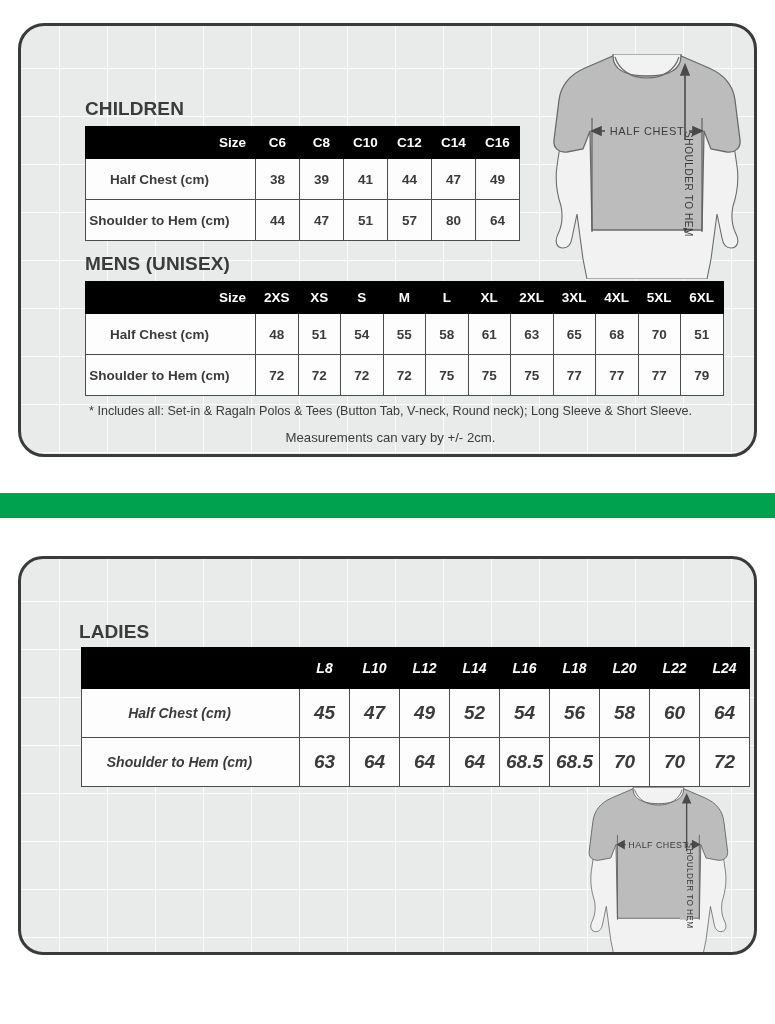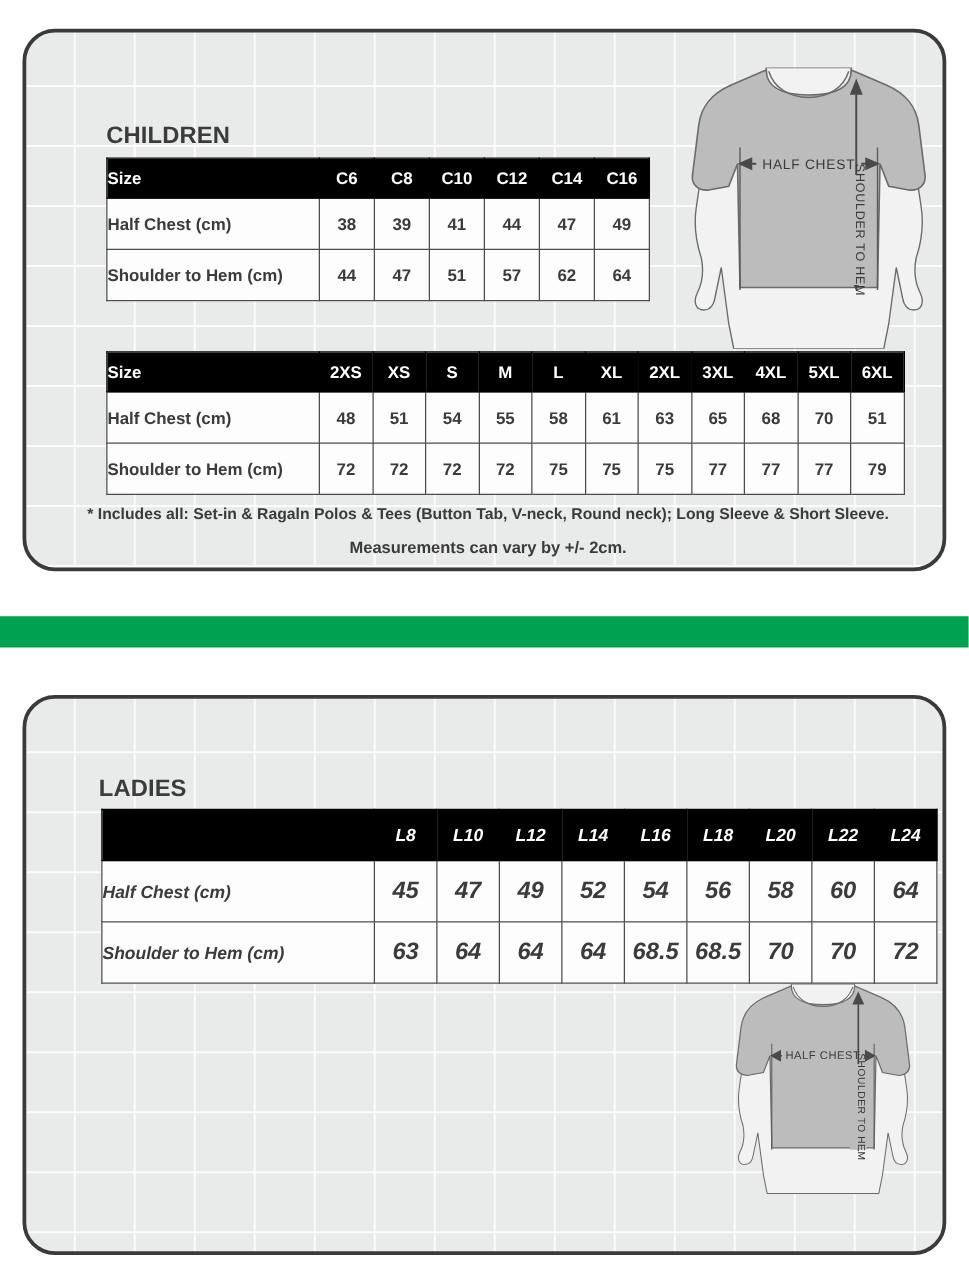--- a/index.html
+++ b/index.html
@@ -26,21 +26,21 @@
     border-radius: 26px;
     background-color: #e9eaea;
     background-image:
       linear-gradient(to right, rgba(255,255,255,0.85) 1.5px, transparent 1.5px),
       linear-gradient(to bottom, rgba(255,255,255,0.85) 1.5px, transparent 1.5px);
     background-size: 48px 48px;
     background-position: -10px -6px;
     overflow: hidden;
   }
   #panel-top    { top: 23px;  height: 434px; }
-  #panel-bottom { top: 556px; height: 448px; }
+  #panel-bottom { top: 556px; height: 399px; border-radius: 25px; }
 
   
   #green-band {
     position: absolute;
     left: 0;
     top: 493px;
     width: 775px;
     height: 25px;
     background: #00a14f;
   }
@@ -76,25 +76,25 @@
     white-space: nowrap;
   }
   table.sizetable thead th {
     background: #000000;
     color: #ffffff;
     border-color: #000000;
     height: 30px;
     font-size: 13.5px;
   }
   table.sizetable thead th.rowlabel-head {
-    text-align: left;
+    text-align: right;
     padding-right: 9px;
   }
   table.sizetable td.rowlabel {
-    text-align: left;
+    text-align: center;
     padding-right: 22px;
     font-size: 13.5px;
   }
 
   
   #table-children { left: 64px; top: 100px; }
   #table-children col.lbl  { width: 170px; }
   #table-children col.val  { width: 44px; }
   #table-children td, #table-children th { height: 40px; }
   #table-children thead th { height: 31px; }
@@ -113,21 +113,21 @@
   #table-ladies td, #table-ladies th { height: 48px; }
   #table-ladies thead th { height: 40px; }
   #table-ladies td.rowlabel { font-size: 14px; }
   #table-ladies thead th { font-size: 14px; }
   #table-ladies td { font-size: 19px; }
 
   
   .footnote {
     position: absolute;
     color: #3b3b3b;
-    font-weight: bold;
+    font-weight: normal;
     white-space: nowrap;
   }
   #note-top-1 {
     left: 0; width: 739px; top: 378px;
     text-align: center;
     font-size: 12.6px;
   }
   #note-top-2 {
     left: 0; width: 739px; top: 402px;
     text-align: center;
@@ -178,26 +178,27 @@
         <td>44</td>
         <td>47</td>
         <td>49</td>
       </tr>
       <tr>
         <td class="rowlabel">Shoulder to Hem (cm)</td>
         <td>44</td>
         <td>47</td>
         <td>51</td>
         <td>57</td>
-        <td>62</td>
+        <td>80</td>
         <td>64</td>
       </tr>
     </tbody>
   </table>
 
+  <div class="section-title" style="left:64px; top:227px;">MENS (UNISEX)</div>
 
   <table class="sizetable" id="table-mens">
     <colgroup>
       <col class="lbl">
         <col class="val">
         <col class="val">
         <col class="val">
         <col class="val">
         <col class="val">
         <col class="val">

